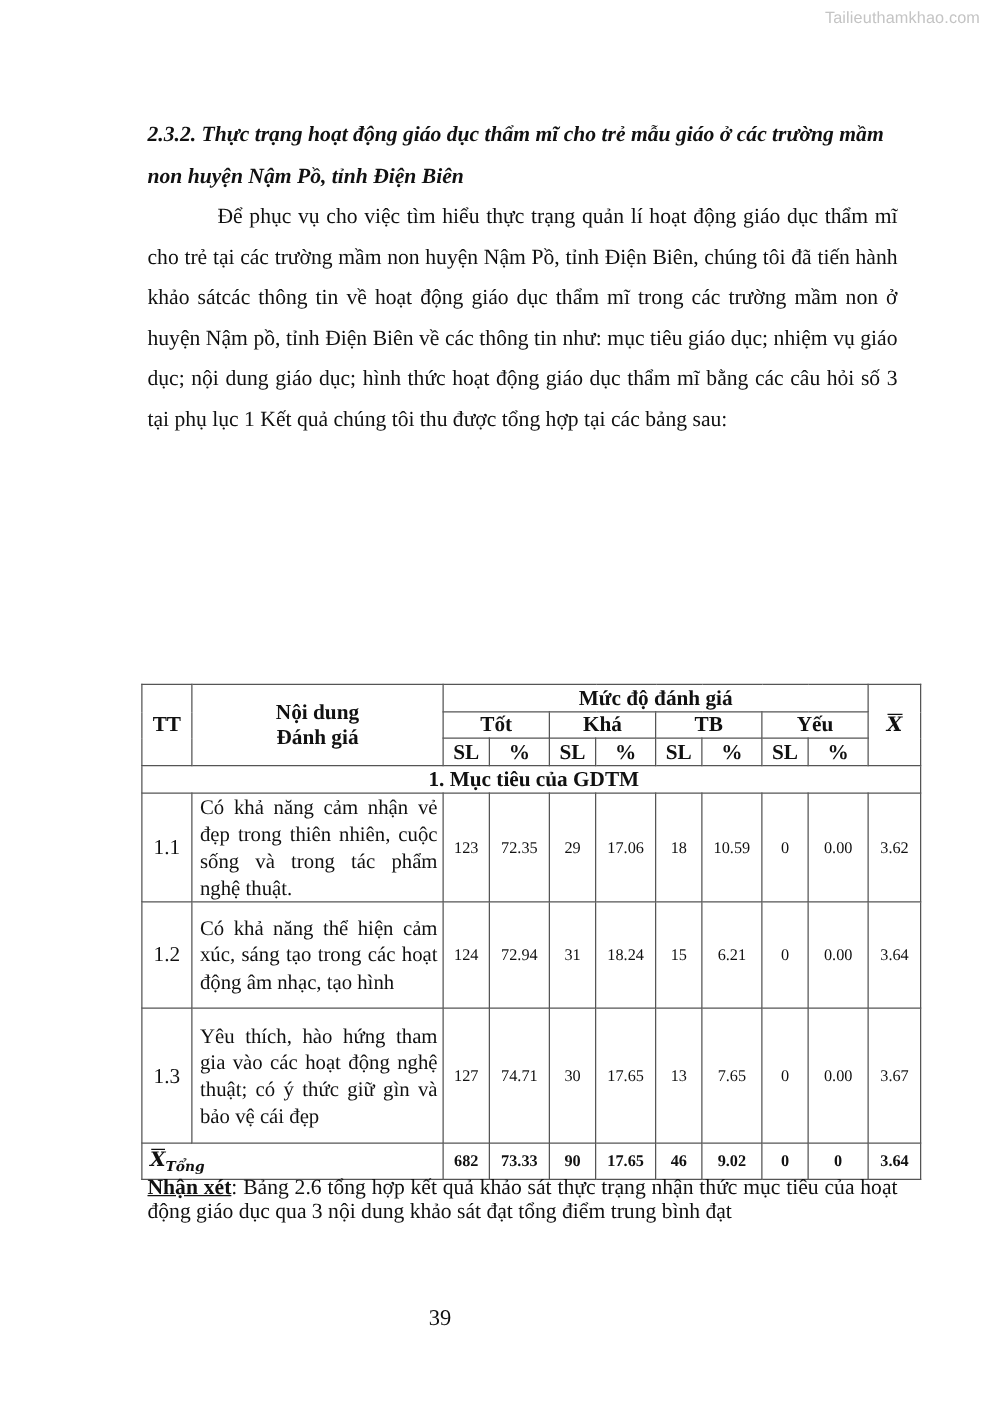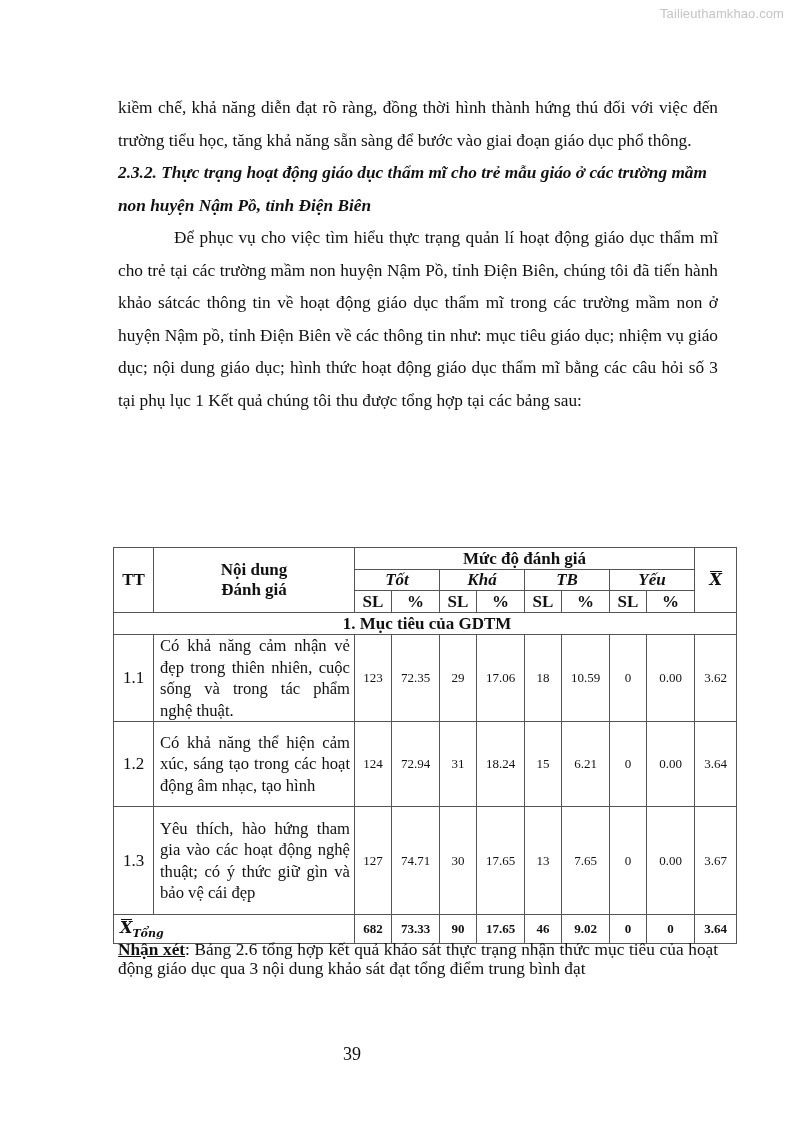--- a/index.html
+++ b/index.html
@@ -12,42 +12,41 @@
   .indent { text-indent: 56px; }
   .heading { font-weight: bold; font-style: italic; margin: 0; }
   .caption { position: absolute; left: 113px; width: 614px; top: 478px; text-align: center;
              font-weight: bold; font-size: 17.3px; line-height: 32px; }
   table.survey { position: absolute; left: 113px; top: 547px; width: 614px; border-collapse: collapse;
                  table-layout: fixed; font-size: 17px; }
   table.survey td, table.survey th { border: 1.3px solid #555; padding: 0; text-align: center; vertical-align: middle; }
   table.survey th { font-weight: bold; line-height: 20px; }
   .c-tt { width: 40px; } .c-nd { width: 201px; }
   .c-sl { width: 37px; } .c-pc { width: 48px; } .c-x { width: 42px; }
-  .hdr1 { height: 22px; } .hdr2 { height: 21px; font-style: italic; } .hdr3 { height: 22px; }
+  .hdr1 { height: 22px; } .hdr2 { height: 21px; } .hdr3 { height: 22px; }
   .section-cell { text-align: center; font-weight: bold; padding-left: 4px !important; height: 21px; font-size: 17px; }
   .tt-cell { font-size: 17px; }
   .desc-cell { text-align: justify !important; padding: 0 4px 0 6px !important; line-height: 21.5px; font-size: 16.6px;
                text-align-last: left; }
   .num { font-size: 13px; }
   .row-11 { height: 87px; } .row-12 { height: 85px; } .row-13 { height: 108px; } .row-total { height: 29px; font-weight: bold; }
   .xbar { font-style: italic; font-family: "DejaVu Serif", serif; font-size: 16px; position: relative; display: inline-block; }
   .xbar::before { content: ""; position: absolute; left: 1px; right: 0; top: 1px; border-top: 1px solid #111; }
   .xsub { font-style: italic; font-family: "DejaVu Serif", serif; font-size: 11px; vertical-align: -4px; }
   .total-label { text-align: left !important; padding-left: 6px !important; }
   .comment { position: absolute; left: 118px; width: 600px; top: 940px; font-size: 17.3px; line-height: 19px; }
   .comment-label { font-weight: bold; text-decoration: underline; }
   .page-num { position: absolute; left: 0; width: 704px; top: 1044px; text-align: center; font-size: 18px; }
 </style>
 </head>
 <body>
 
 <div class="watermark">Tailieuthamkhao.com</div>
 
 <div class="text" style="top: 92px;">
-  <p class="para">kiềm chế, khả năng diễn đạt rõ ràng, đồng thời hình thành hứng thú đối với việc đến trường tiểu học, tăng khả năng sẵn sàng để bước vào giai đoạn giáo dục phổ thông.</p>
   <p class="heading">2.3.2. Thực trạng hoạt động giáo dục thẩm mĩ cho trẻ mẫu giáo ở các trường mầm non huyện Nậm Pồ, tỉnh Điện Biên</p>
   <p class="para indent">Để phục vụ cho việc tìm hiểu thực trạng quản lí hoạt động giáo dục thẩm mĩ cho trẻ tại các trường mầm non huyện Nậm Pồ, tỉnh Điện Biên, chúng tôi đã tiến hành khảo sátcác thông tin về hoạt động giáo dục thẩm mĩ trong các trường mầm non ở huyện Nậm pồ, tỉnh Điện Biên về các thông tin như: mục tiêu giáo dục; nhiệm vụ giáo dục; nội dung giáo dục; hình thức hoạt động giáo dục thẩm mĩ bằng các câu hỏi số 3 tại phụ lục 1 Kết quả chúng tôi thu được tổng hợp tại các bảng sau:</p>
 </div>
 
 <div class="caption">
 </div>
 
 <table class="survey">
   <colgroup>
     <col class="c-tt">

